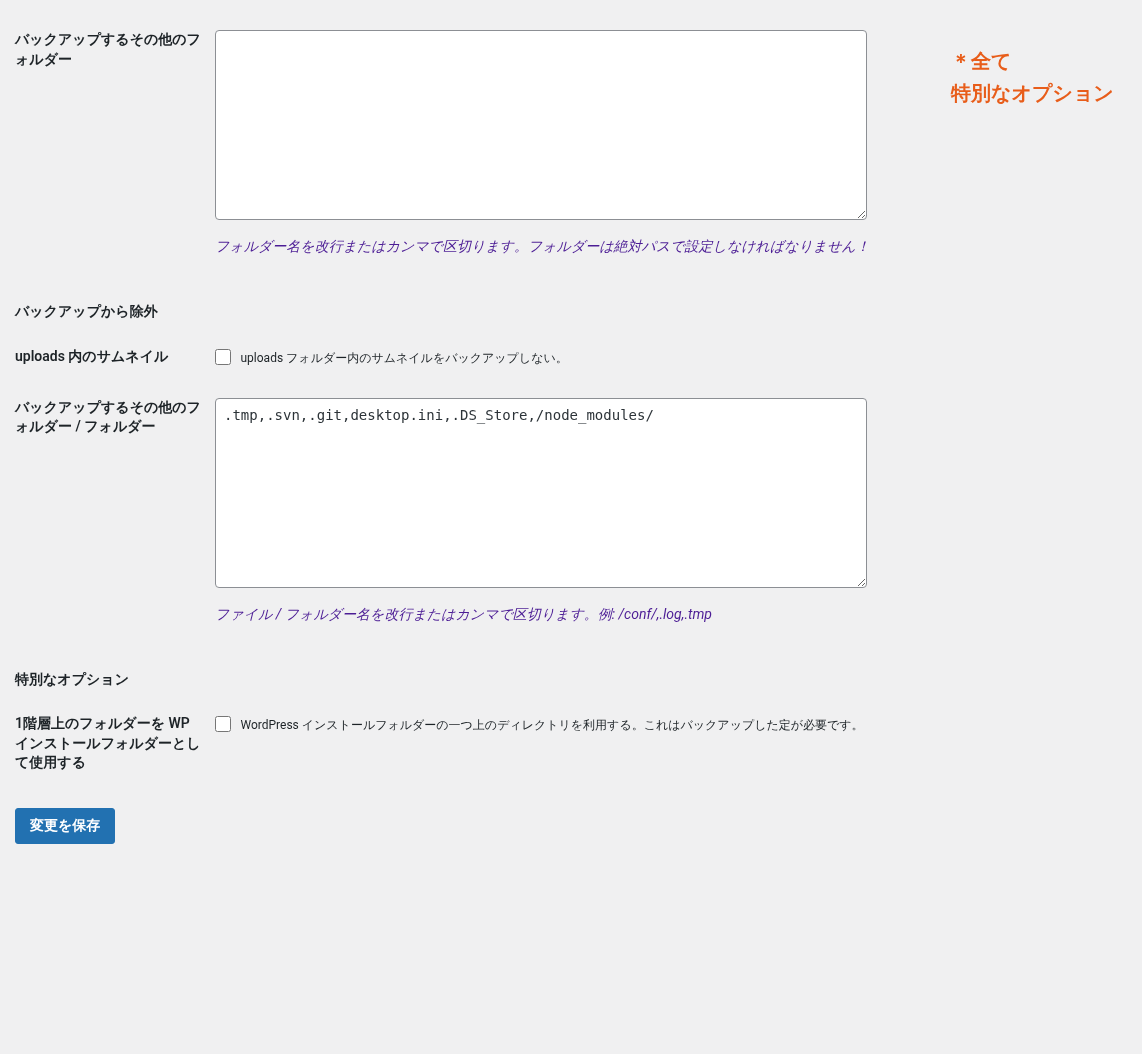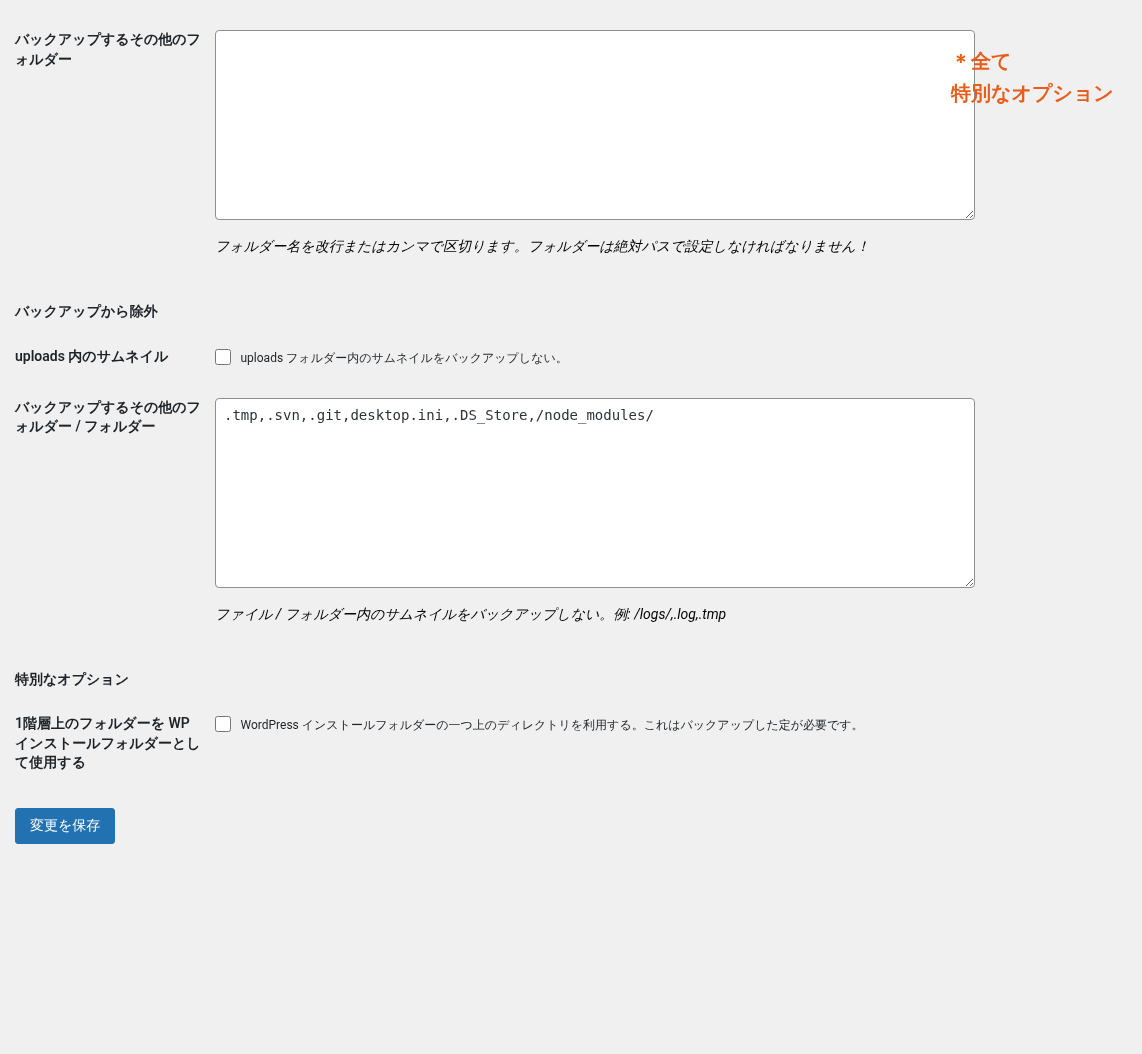--- a/index.html
+++ b/index.html
@@ -27,35 +27,35 @@
       vertical-align: top;
       padding: 15px 10px 15px 0;
       font-size: 14px;
       line-height: 1.5;
     }
     .section-header th {
       padding-top: 30px;
       padding-bottom: 10px;
     }
     textarea {
-      width: 760px;
+      width: 652px;
       background: #fff;
       border: 1px solid #8c8f94;
       border-radius: 4px;
       padding: 8px;
       font-family: Menlo, Monaco, Consolas, monospace;
       font-size: 14px;
       resize: both;
       color: #2c3338;
     }
     .textarea-tall { height: 190px; }
     .textarea-mid { height: 190px; }
     .description {
       font-style: italic;
-      color: #000000;
+      color: #4c1d95;
       margin-top: 10px;
       font-size: 14px;
     }
     input[type="checkbox"] {
       margin-right: 6px;
       width: 16px;
       height: 16px;
       vertical-align: middle;
       position: relative;
       top: -1px;
@@ -78,21 +78,21 @@
       margin-top: 20px;
     }
     .button-primary {
       background: #2271b1;
       border: 1px solid #2271b1;
       color: #fff;
       padding: 8px 14px;
       font-size: 14px;
       border-radius: 3px;
       cursor: pointer;
-      font-weight: 400;
+      font-weight: 700;
     }
     .content-wrap { position: relative; }
   </style>
 </head>
 <body>
 
 <div class="content-wrap">
 
   <div class="annotation-overlay">
     <span>＊全て</span><br>
@@ -122,21 +122,21 @@
           <input type="checkbox" style="">
           <span class="checkbox-label">uploads フォルダー内のサムネイルをバックアップしない。</span>
         </label>
       </td>
     </tr>
 
     <tr>
       <th>バックアップするその他のフォルダー / フォルダー</th>
       <td>
         <textarea class="textarea-mid" style="">.tmp,.svn,.git,desktop.ini,.DS_Store,/node_modules/</textarea>
-        <p class="description">ファイル / フォルダー内のサムネイルをバックアップしない。例: /logs/,.log,.tmp</p>
+        <p class="description">ファイル / フォルダー名を改行またはカンマで区切ります。例: /conf/,.log,.tmp</p>
       </td>
     </tr>
 
     <tr class="section-header">
       <th>特別なオプション</th>
       <td></td>
     </tr>
 
 
     <tr>

